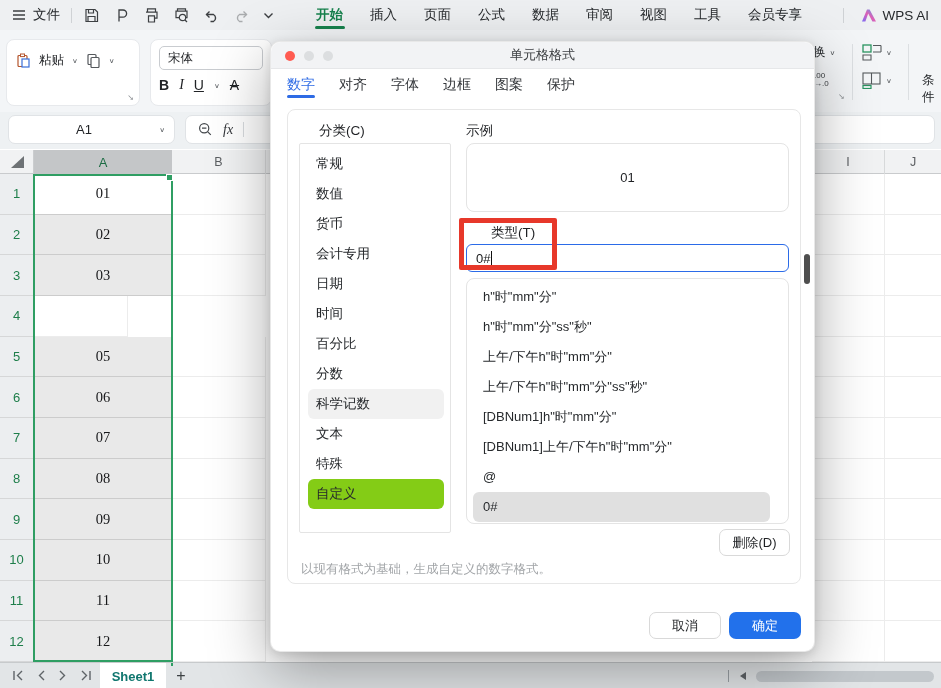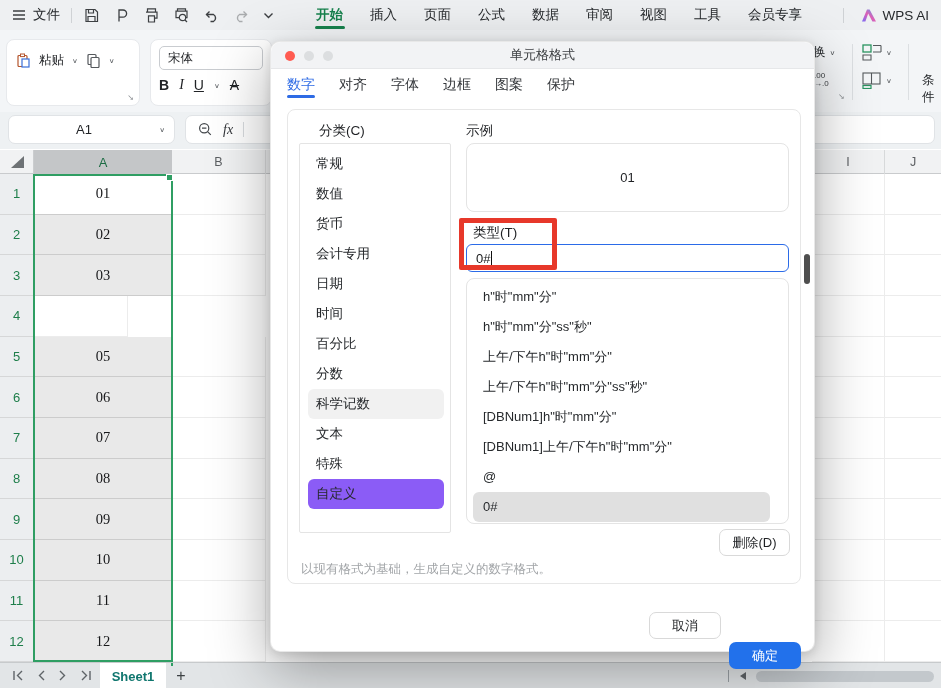--- a/index.html
+++ b/index.html
@@ -120,48 +120,48 @@
   .dlg-tabs { display:flex; gap:24px; padding:0 0 0 16px; height:32px; align-items:center; font-size:14px; }
   .dtab { position:relative; height:32px; display:flex; align-items:center; color:#33363a; }
   .dtab.active { color:#2e6be5; }
   .dtab.active::after { content:""; position:absolute; left:0; bottom:3px; width:100%; height:3px;
                         border-radius:2px; background:#2e6be5; }
   .groupbox { position:absolute; left:16px; top:67px; width:514px; height:475px;
               border:1px solid #e7e7e7; border-radius:8px; }
   .dlg-label { position:absolute; font-size:13.5px; color:#1f2124; }
   .lab-cat { left:48px; top:80px; }
   .lab-example { left:195px; top:80px; }
-  .lab-type { left:202px; top:182px; }
+  .lab-type { left:220px; top:182px; }
   .cat-list { position:absolute; left:28px; top:101px; width:152px; height:390px; background:#fff;
               border:1px solid #e4e4e4; border-radius:2px; padding-top:5px; overflow:hidden; }
   .cat-item { height:30px; line-height:30px; margin:0 6px 0 8px; padding-left:8px;
               font-size:13.5px; color:#26292c; border-radius:6px; }
   .cat-item.hover { background:#f1f1f1; }
-  .cat-item.selected { background:#8b5cf6; }
+  .cat-item.selected { background:#84cc16; }
   .example-box { position:absolute; left:195px; top:101px; width:323px; height:69px; background:#fff;
                  border:1px solid #e4e4e4; border-radius:8px; display:flex; align-items:center;
                  justify-content:center; font-size:13px; color:#1f2124; }
   .type-input { position:absolute; left:195px; top:202px; width:323px; height:28px; background:#fff;
                 border:1.5px solid #2b6be8; border-radius:6px; display:flex; align-items:center;
                 padding-left:9px; font-size:13px; color:#17181a; }
   .caret { width:1px; height:15px; background:#111; margin-left:1px; animation:blink 1s steps(1) infinite; }
   @keyframes blink { 50% { opacity:0; } }
   .red-annot { position:absolute; left:188px; top:176px; width:98px; height:52px;
                border:5px solid #e7382a; border-radius:2px; z-index:6; pointer-events:none; }
   .fmt-list { position:absolute; left:195px; top:236px; width:323px; height:246px; background:#fff;
               border:1px solid #e4e4e4; border-radius:8px; padding-top:3px; overflow:hidden; }
   .fmt-item { height:30px; line-height:30px; padding-left:16px; font-size:13px; color:#26292c; }
   .fmt-item.selected { background:#e0e0e0; border-radius:6px; margin:0 18px 0 6px; padding-left:10px; }
   .fmt-thumb { position:absolute; right:4px; top:212px; width:6px; height:30px; background:#4f4f4f; border-radius:3px; }
   .btn { position:absolute; height:27px; border-radius:7px; font-size:13px; display:flex;
          align-items:center; justify-content:center; background:#fff; border:1px solid #d9d9d9; color:#1f2124; }
   .btn-delete { left:448px; top:487px; width:71px; }
   .hint { position:absolute; left:30px; top:519px; font-size:12.5px; color:#a2a5a8; }
   .btn-cancel { left:378px; top:570px; width:72px; }
-  .btn-ok { left:458px; top:600px; width:72px; background:#2271eb; border:none; color:#fff; }
+  .btn-ok { left:458px; top:570px; width:72px; background:#2271eb; border:none; color:#fff; }
 
   svg { display:block; }
 </style>
 </head>
 <body>
 
 <div class="screen">
 
   <div class="menubar">
     <span class="hamburger">

